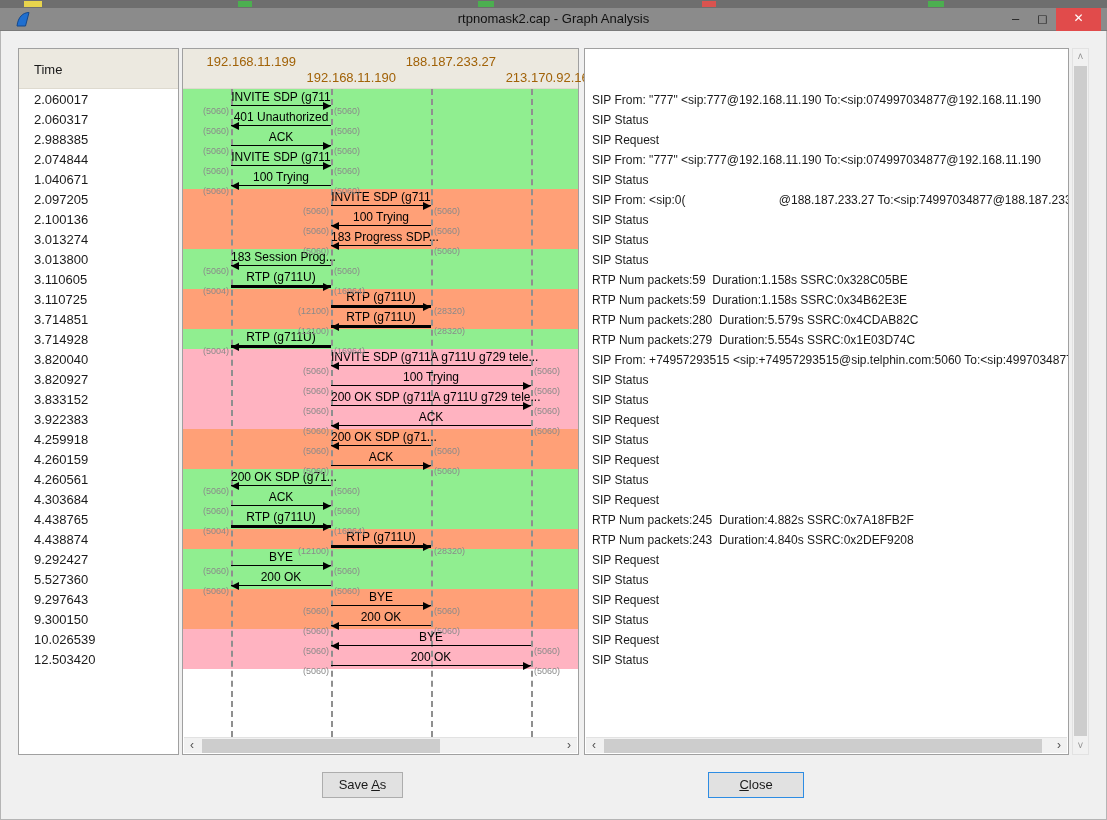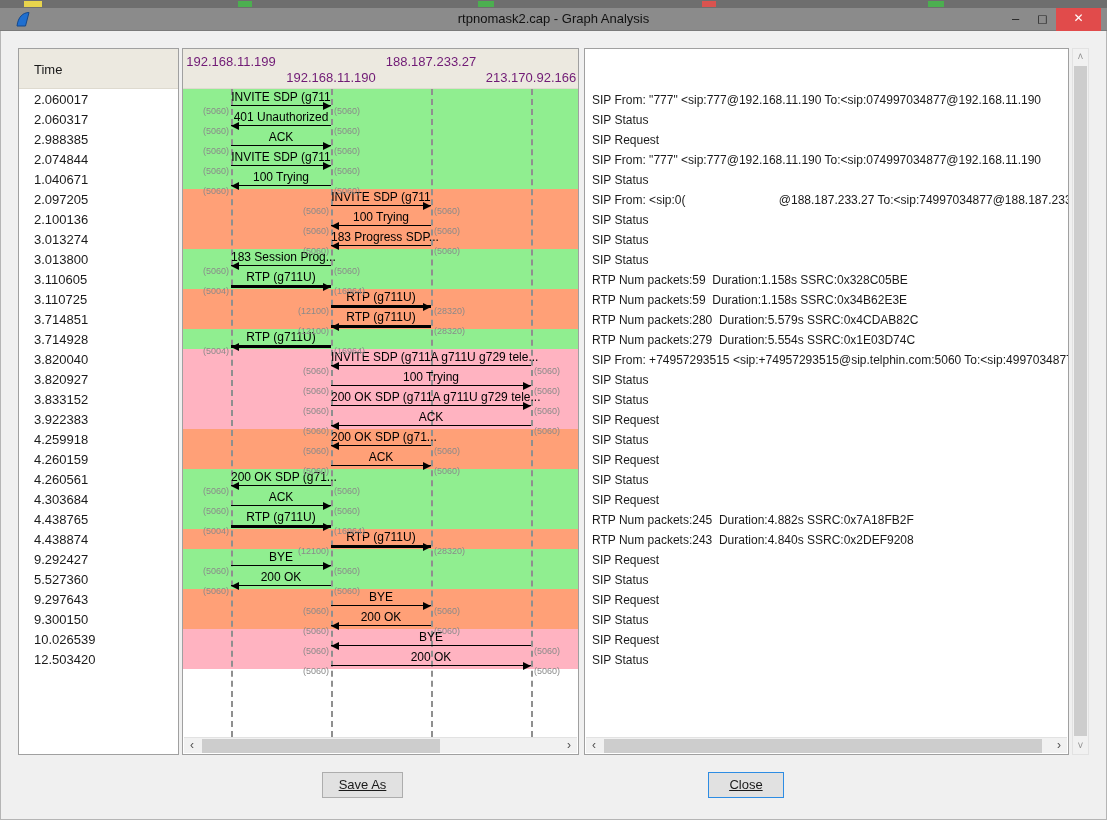--- a/index.html
+++ b/index.html
@@ -26,21 +26,21 @@
 
   #time-panel { left:18px; width:161px; }
   #graph-panel { left:182px; width:397px; }
   #comment-panel { left:584px; width:485px; }
 
   .time-item { height:20px; line-height:20px; padding-left:15px; font-size:13px; color:#1a1a1a; }
   #time-list { position:absolute; top:41px; left:0; right:0; }
 
   
   #graph-head { position:absolute; left:0; top:0; right:0; height:40px; }
-  .ip-label { position:absolute; width:130px; text-align:center; font-size:13px; color:#701a75; white-space:nowrap; }
+  .ip-label { position:absolute; width:130px; text-align:right; font-size:13px; color:#a16207; white-space:nowrap; }
   #graph-body { position:absolute; left:0; top:40px; width:395px; height:650px; overflow:hidden; }
   .band { position:absolute; left:0; width:395px; height:20px; z-index:0; }
   .nodeline { position:absolute; top:0; width:0; height:648px; border-left:2px dashed #8f8f8f; z-index:1; }
   .msg-label { position:absolute; font-size:12px; color:#000; text-align:center; white-space:nowrap; z-index:3; }
   .msg-line { position:absolute; background:#000; z-index:2; }
   .msg-head { position:absolute; width:0; height:0; z-index:3; }
   .port-label { position:absolute; font-size:9px; color:#8a8a8a; z-index:4; white-space:nowrap; }
 
   .comment-item { height:20px; line-height:20px; padding-left:7px; font-size:12px; color:#1a1a1a; white-space:pre; overflow:hidden; }
   #comment-list { position:absolute; top:41px; left:0; right:0; }
@@ -48,23 +48,23 @@
   
   .hscroll { position:absolute; left:1px; right:1px; bottom:1px; height:16px; background:#f1f1f1; border-top:1px solid #e2e2e2; z-index:5; }
   .hscroll .arrow { position:absolute; top:0; width:16px; height:16px; font-size:12px; line-height:15px; text-align:center; color:#505050; }
   .hscroll .arrow.left { left:0; } .hscroll .arrow.right { right:0; }
   .hscroll .thumb { position:absolute; top:1px; height:14px; background:#cdcdcd; }
   .vscroll { position:absolute; left:1072px; top:48px; width:17px; height:707px; background:#f1f1f1; border:1px solid #e2e2e2; }
   .vscroll .arrow { position:absolute; left:0; width:15px; height:16px; font-size:10px; line-height:15px; text-align:center; color:#909090; }
   .vscroll .thumb { position:absolute; left:1px; width:13px; background:#cdcdcd; }
 
   
-  .dlg-button { position:absolute; height:26px; background:#e1e1e1; border:1px solid #adadad; font-size:13px; color:#1a1a1a; text-align:center; line-height:24px; cursor:default;text-decoration:underline; }
+  .dlg-button { position:absolute; height:26px; background:#e1e1e1; border:1px solid #adadad; font-size:13px; color:#1a1a1a; text-align:center; line-height:24px; cursor:default; }
   #save-as-button { left:322px; top:772px; width:81px; }
-  #close-button { left:708px; top:772px; width:76px; border:1px solid #2d8ce3; }
+  #close-button { left:708px; top:772px; width:96px; border:1px solid #2d8ce3; }
   .mnemonic { text-decoration:underline; }
 </style>
 </head>
 <body>
 
 <div class="behind-strip">
   <span class="seg" style="left:24px;width:18px;background:#e8d44d;"></span>
   <span class="seg" style="left:238px;width:14px;background:#4caf50;"></span>
   <span class="seg" style="left:478px;width:16px;background:#4caf50;"></span>
   <span class="seg" style="left:702px;width:14px;background:#d9534f;"></span>

